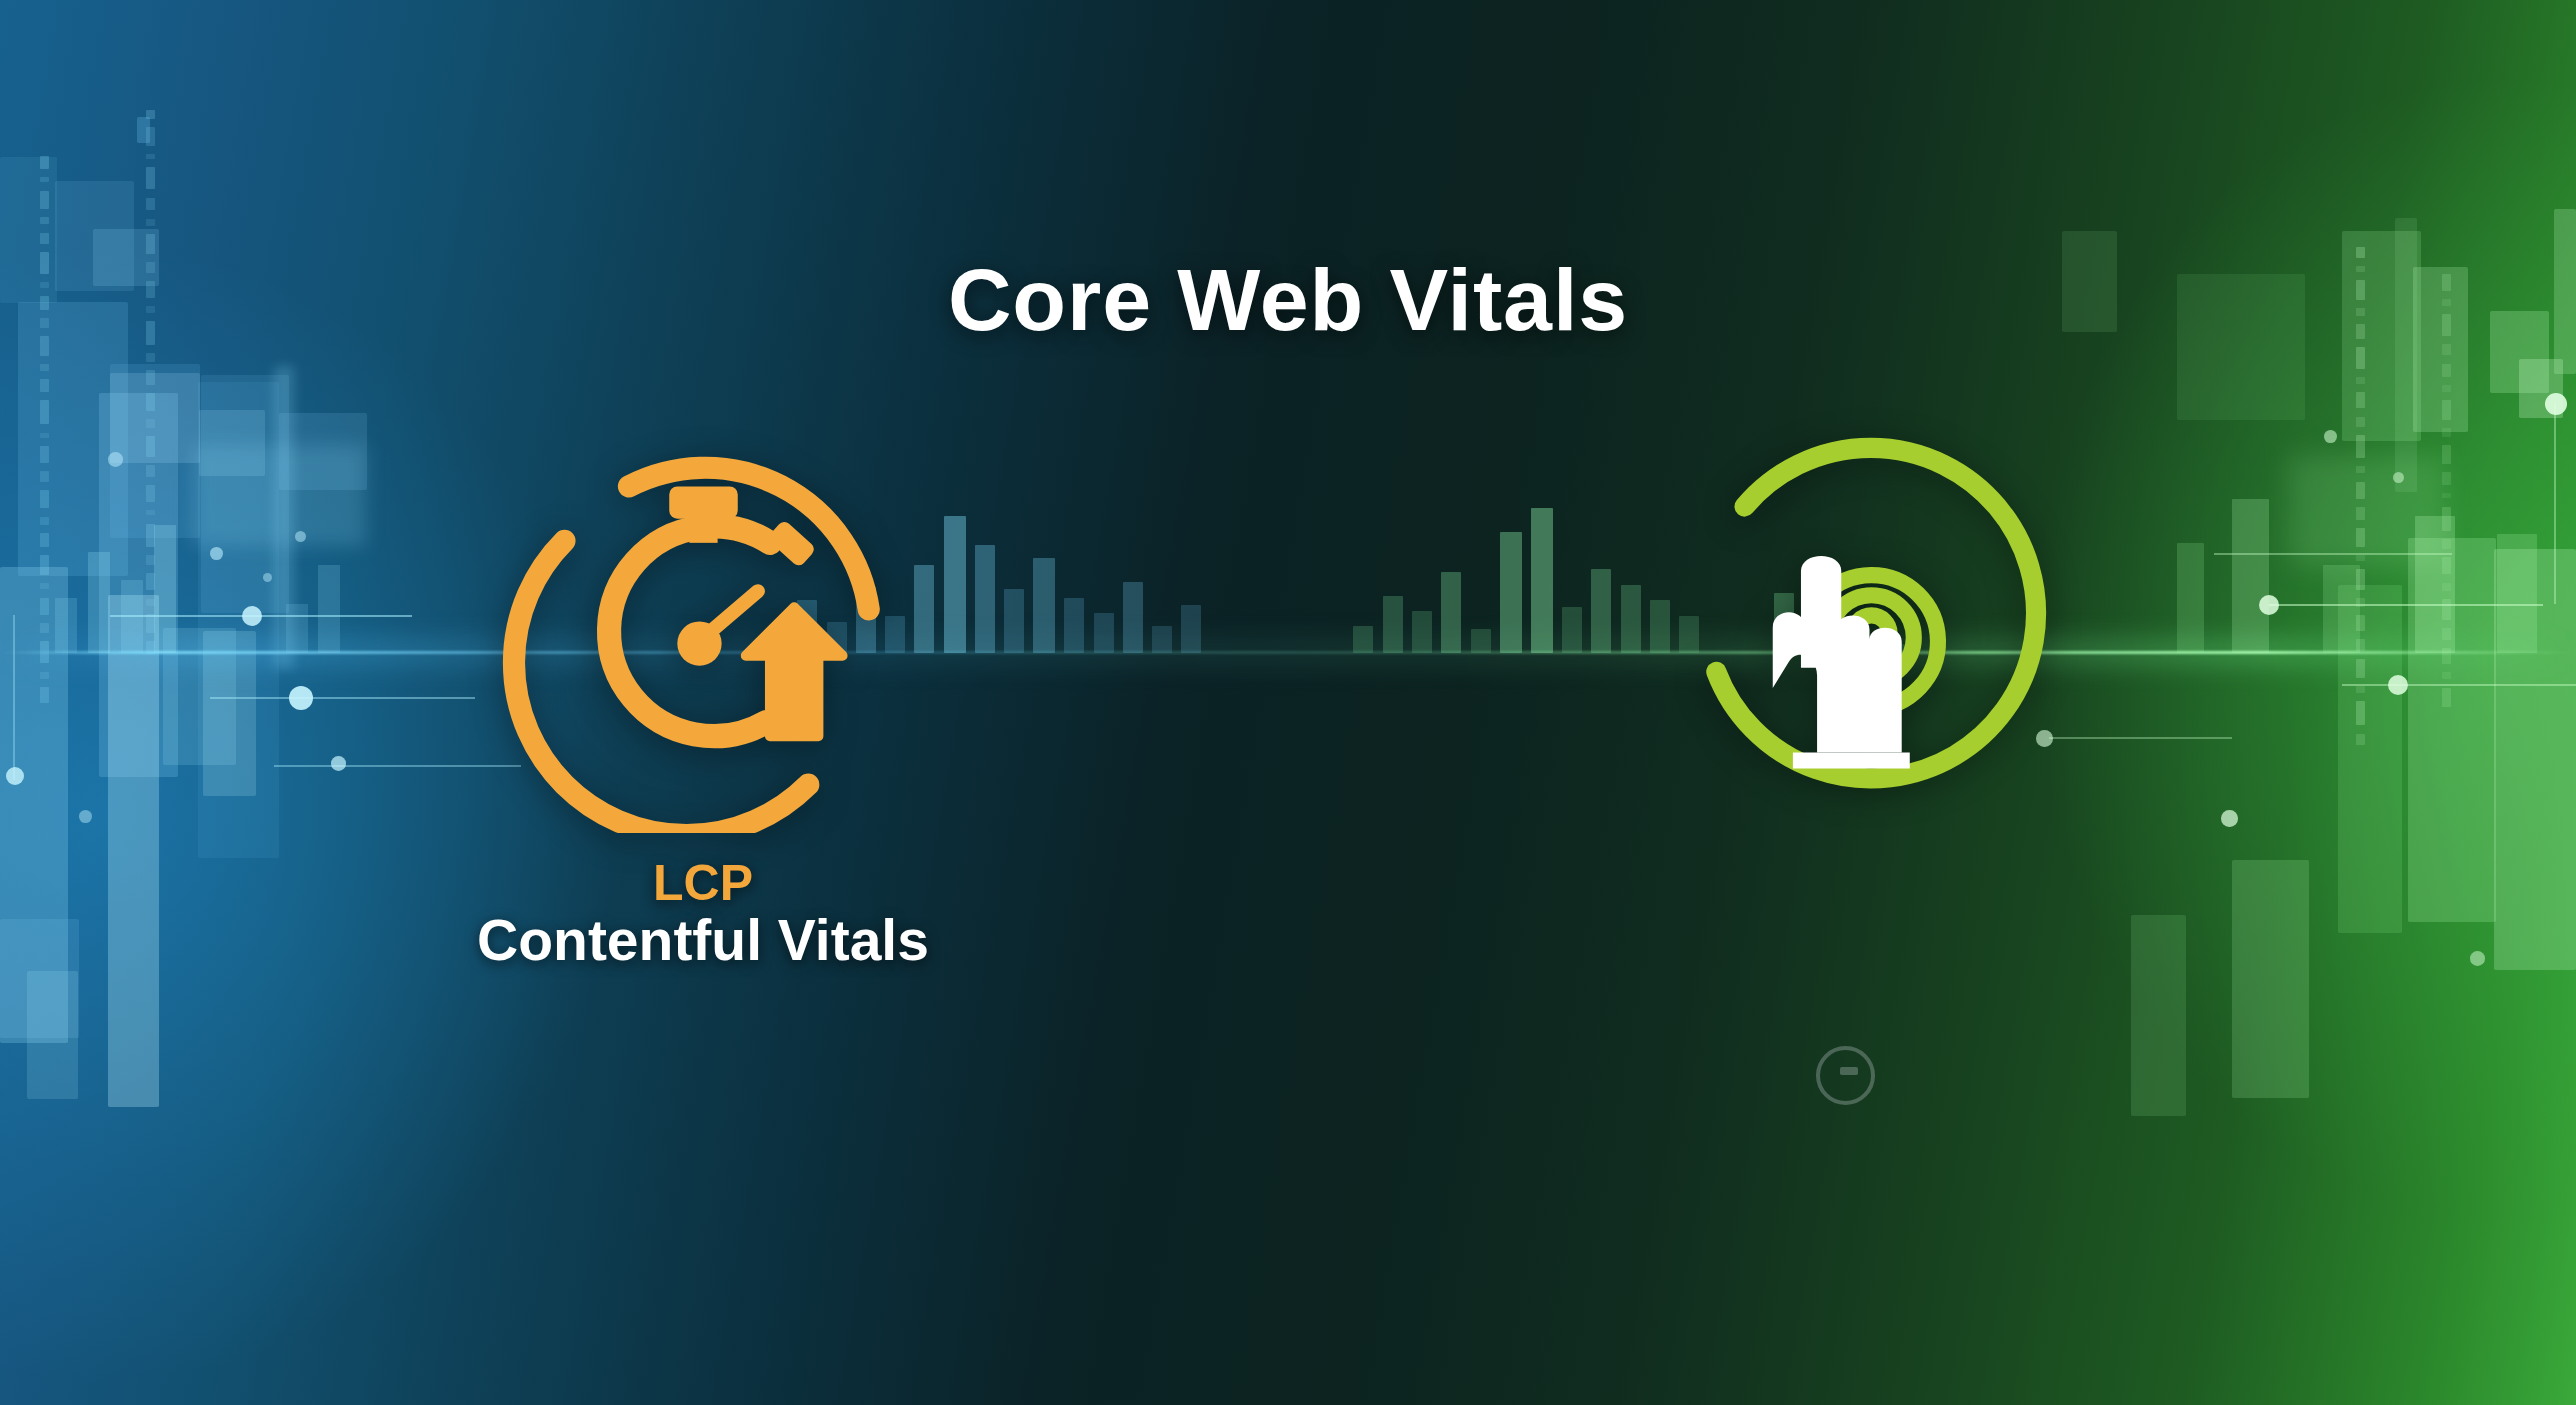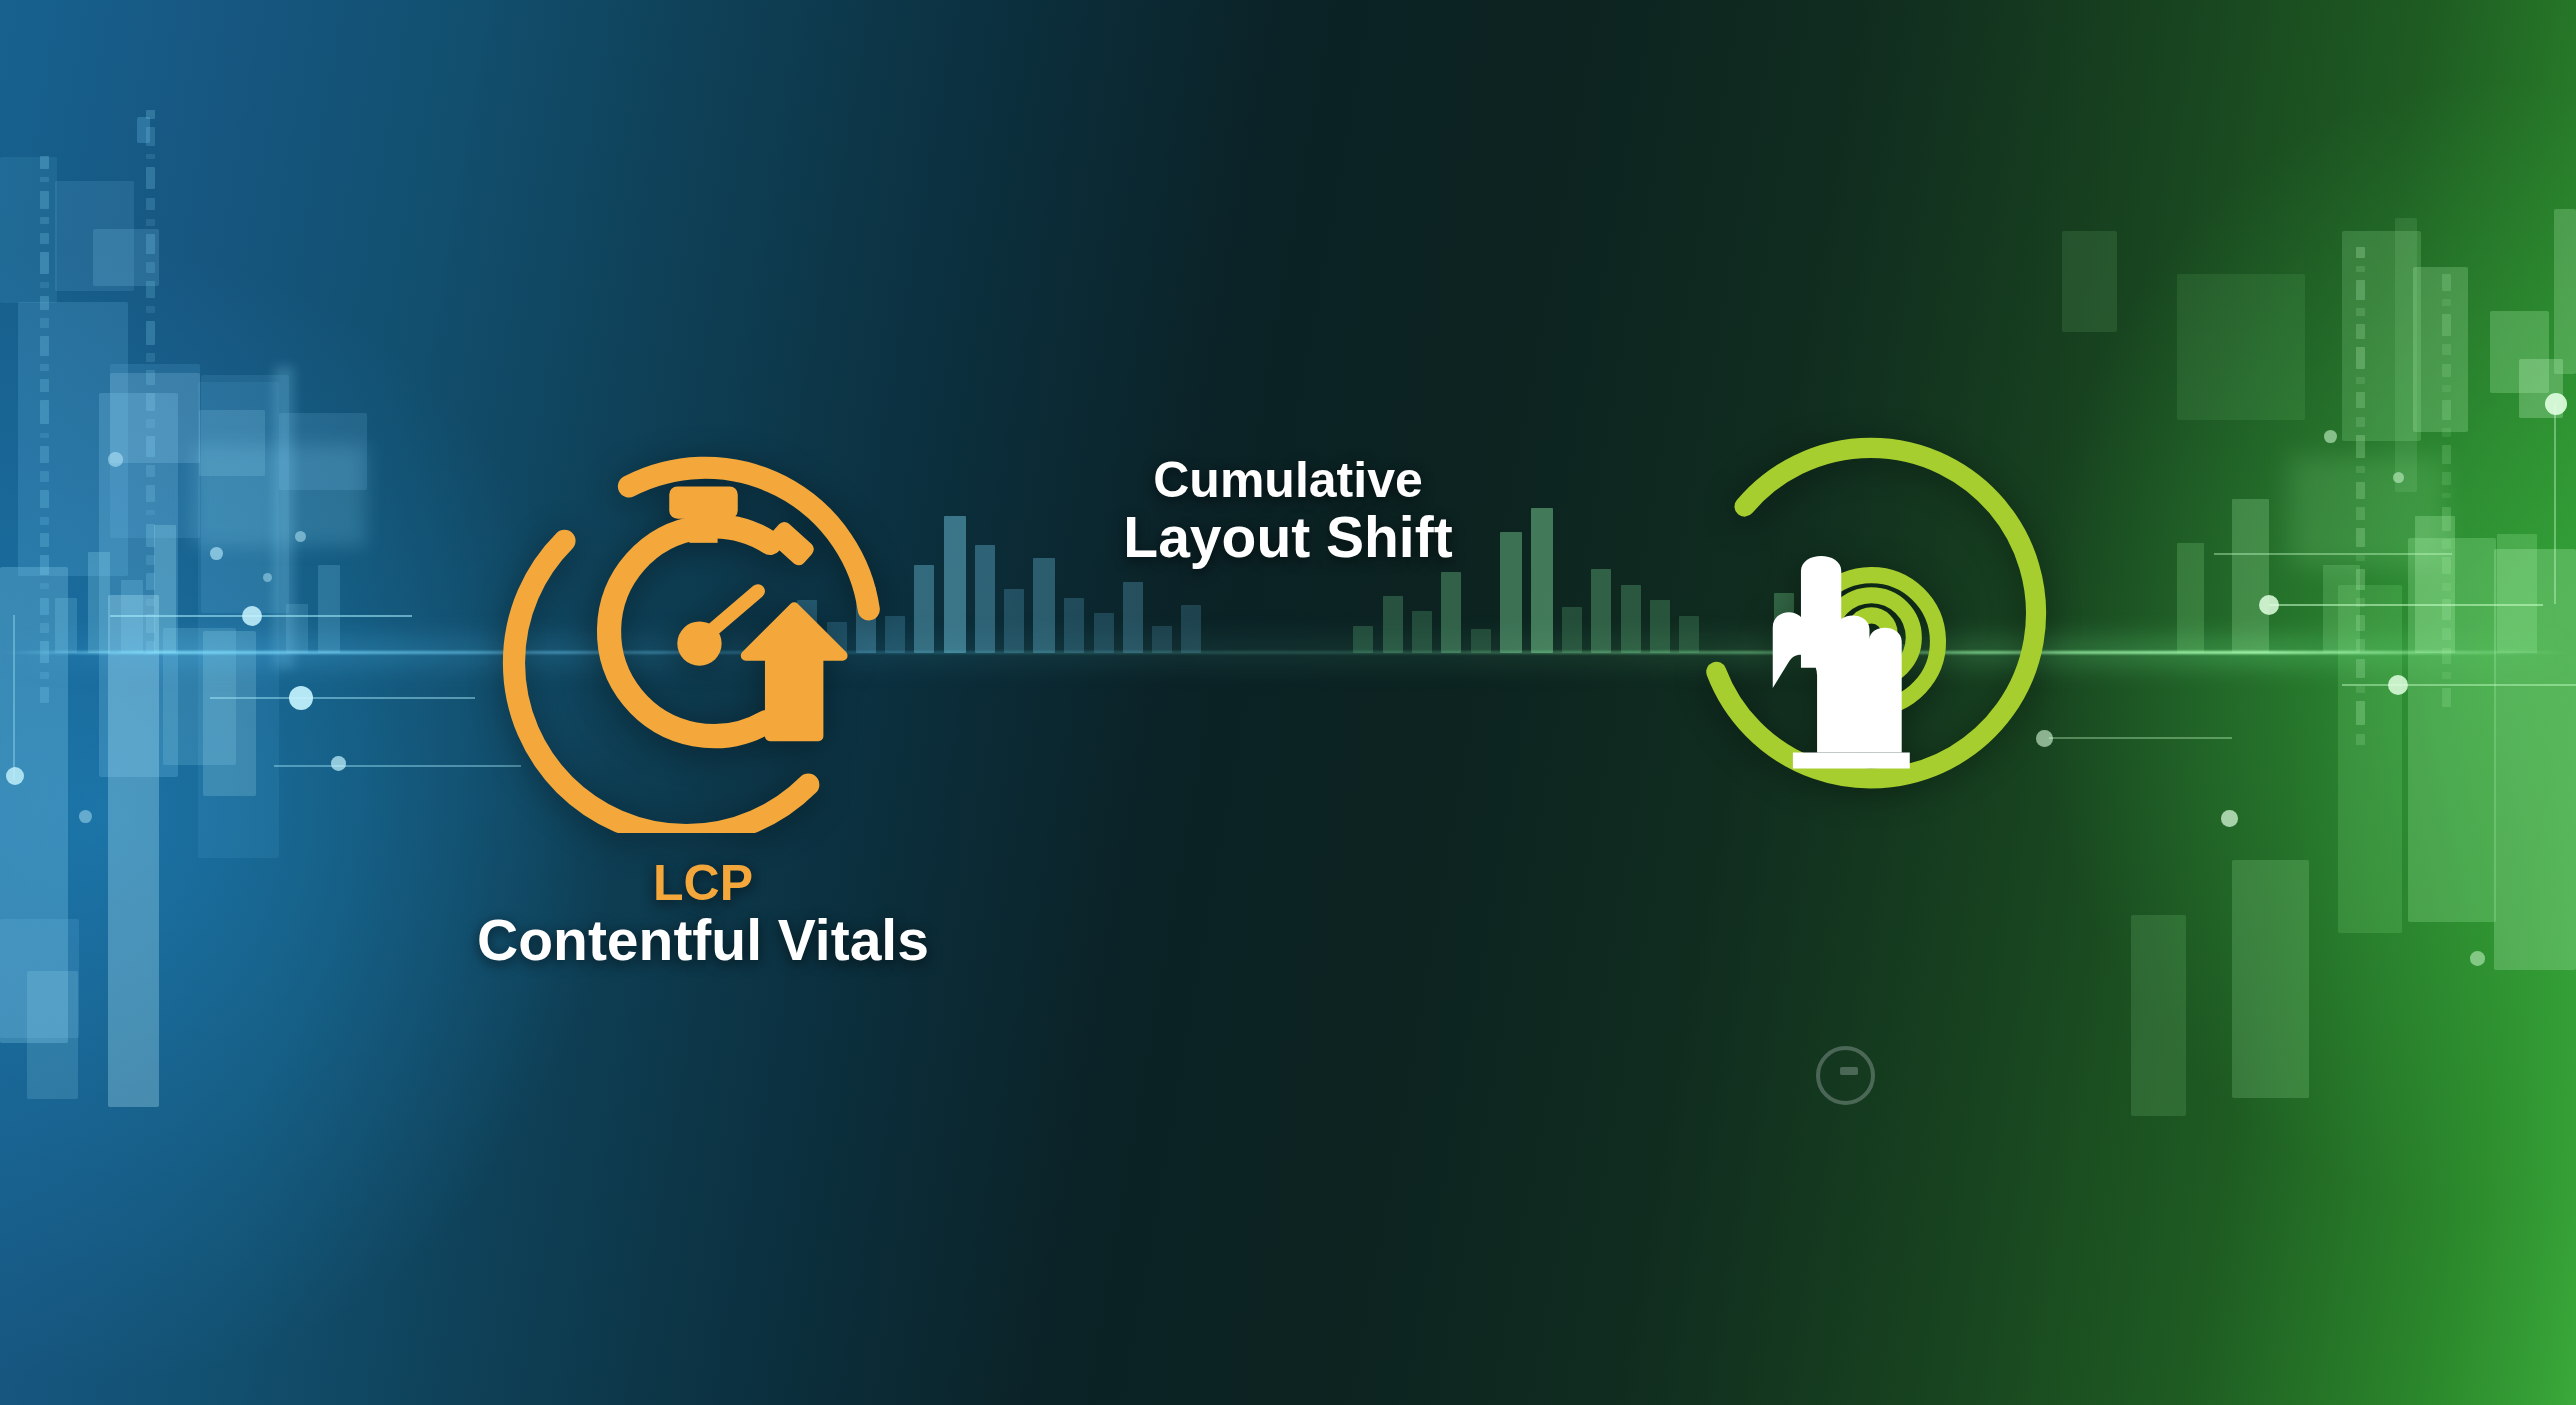--- a/index.html
+++ b/index.html
@@ -336,20 +336,21 @@
     <div class="dot" style="left:2324px;top:430px;width:12.8px;height:12.8px;background:rgba(215,255,215,.55);"></div>
     <div class="dot" style="left:2393px;top:472px;width:11px;height:11px;background:rgba(215,255,215,.5);"></div>
     <div class="dot" style="left:2470px;top:951px;width:14.6px;height:14.6px;background:rgba(215,255,215,.5);"></div>
 
     <div class="wire" style="left:2049px;top:737px;width:183px;background:rgba(200,255,200,.35);"></div>
     <div class="dot" style="left:2036px;top:730px;width:16.5px;height:16.5px;background:rgba(220,255,220,.6);"></div>
   </div>
 
   <div id="content">
 
+    <div class="title">Core Web Vitals</div>
 
     <div class="cards">
 
       <div class="card">
         <div class="icon-wrap">
           <svg viewBox="0 0 200 200" xmlns="http://www.w3.org/2000/svg">
 
             <g fill="none" stroke="#f4a83c" stroke-width="11" stroke-linecap="round">
               <path d="M 63 28 A 82 82 0 0 1 182 89"></path>
               <path d="M 31 55 A 82 82 0 0 0 152 176"></path>
@@ -370,24 +371,20 @@
             <path d="M 145 88 L 169 112 L 157 112 L 157 152 L 133 152 L 133 112 L 121 112 Z" fill="#f4a83c" stroke="#f4a83c" stroke-width="5" stroke-linejoin="round"></path>
           </svg>
         </div>
         <div class="labels">
           <div class="lbl1" style="color:#f4a83c;">LCP</div>
           <div class="lbl2">Contentful Vitals</div>
         </div>
       </div>
 
       <div class="card">
-        <div class="labels">
-          <div class="lbl1" style="color:#ffffff;">Cumulative</div>
-          <div class="lbl2">Layout Shift</div>
-        </div>
       </div>
 
       <div class="card">
         <div class="icon-wrap">
           <svg viewBox="0 0 200 200" xmlns="http://www.w3.org/2000/svg">
 
             <g fill="none" stroke="#a6ce2e" stroke-width="10" stroke-linecap="round">
               <path d="M 36 38 A 82 82 0 1 1 22 120"></path>
             </g>
 

